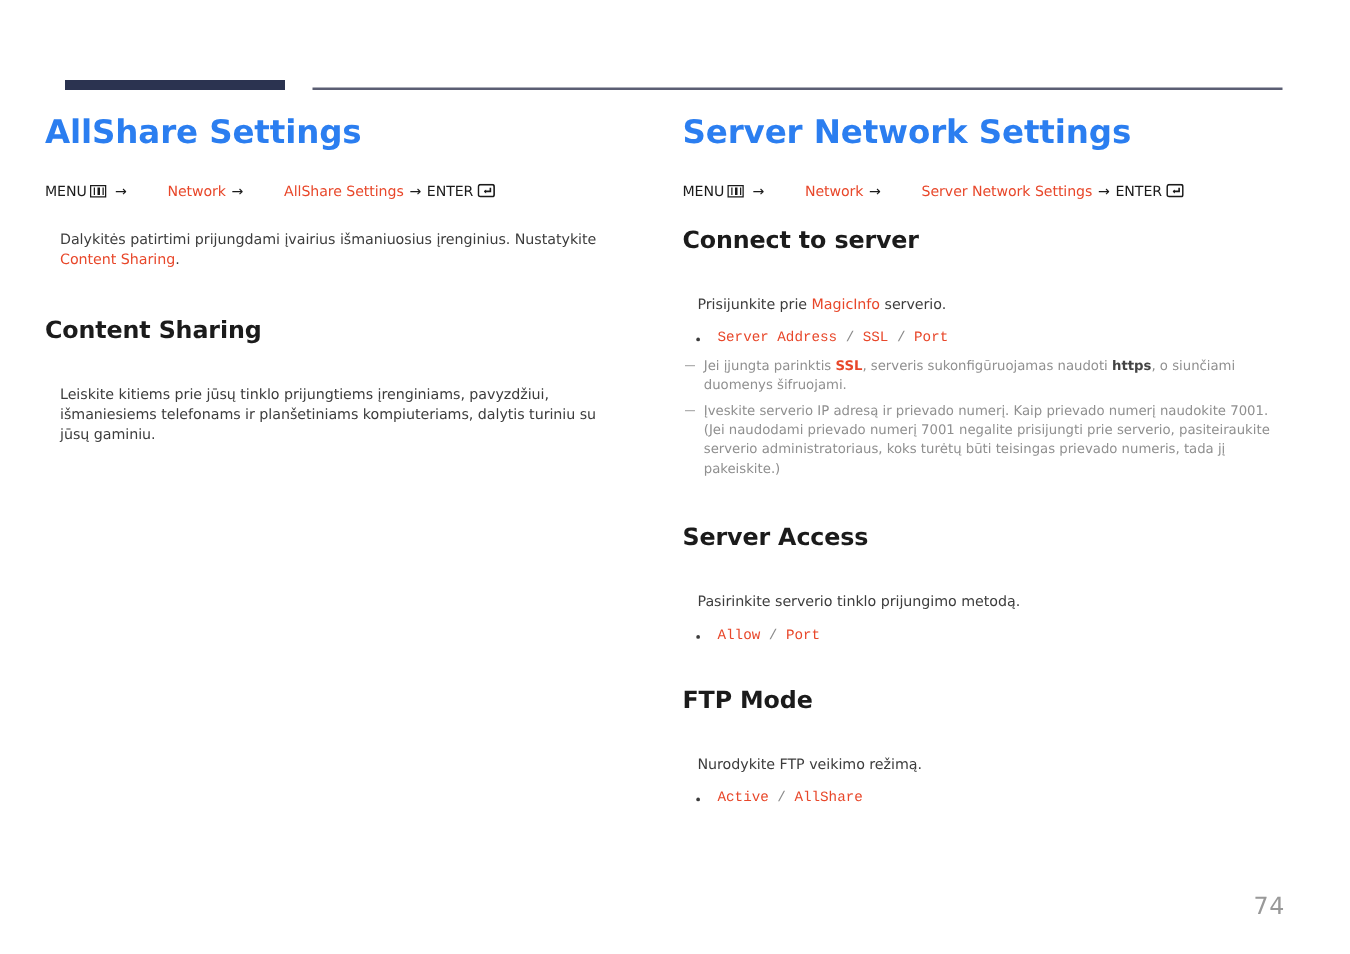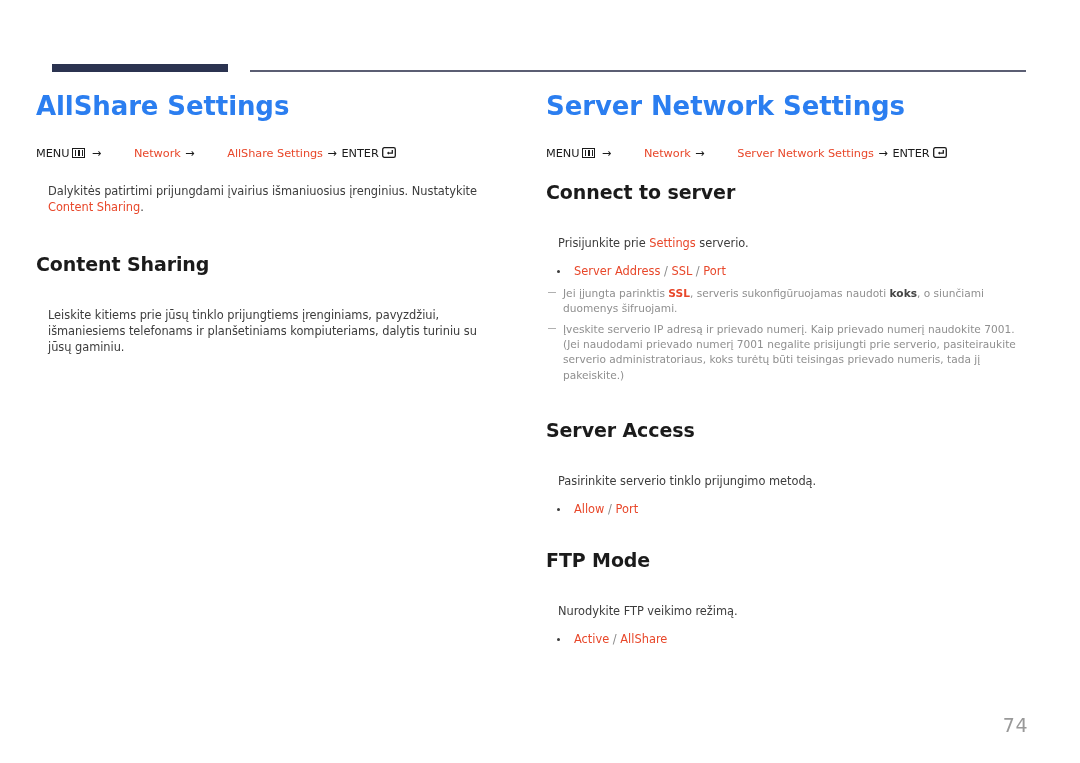--- a/index.html
+++ b/index.html
@@ -128,20 +128,21 @@
     margin: 4px 0 0 0;
     padding: 0;
     list-style: none;
   }
   ul.opts li {
     position: relative;
     padding-left: 28px;
     font-size: 11.4px;
     line-height: 1.5;
     color: #8a8a8a;
+    font-family: Liberation Mono, monospace;
   }
   ul.opts li::before {
     content: "";
     position: absolute;
     left: 11px;
     top: 7px;
     width: 3px;
     height: 3px;
     background: #3c3c3c;
     border-radius: 50%;
@@ -255,28 +256,28 @@
             <path d="M6.9 4.5 L5.1 6.1 L6.9 7.7 Z" fill="#1b1b1b"></path>
           </svg></span>
     </div>
 
     <div class="gap-md"></div>
 
     <h2 class="section">Connect to server</h2>
 
     <div class="gap-md"></div>
 
-    <p class="body"><span>Prisijunkite prie </span><span class="accent">Settings</span><span> serverio.</span></p>
+    <p class="body"><span>Prisijunkite prie </span><span class="accent">MagicInfo</span><span> serverio.</span></p>
 
     <ul class="opts">
       <li><span class="opt">Server Address</span><span class="sep"> / </span><span class="opt">SSL</span><span class="sep"> / </span><span class="opt">Port</span></li>
     </ul>
 
     <ul class="notes">
-      <li><span>Jei įjungta parinktis </span><span class="accent">SSL</span><span>, serveris sukonfigūruojamas naudoti </span><span class="ink">koks</span><span>, o siunčiami duomenys šifruojami.</span></li>
+      <li><span>Jei įjungta parinktis </span><span class="accent">SSL</span><span>, serveris sukonfigūruojamas naudoti </span><span class="ink">https</span><span>, o siunčiami duomenys šifruojami.</span></li>
       <li><span>Įveskite serverio IP adresą ir prievado numerį. Kaip prievado numerį naudokite 7001. (Jei naudodami prievado numerį 7001 negalite prisijungti prie serverio, pasiteiraukite serverio administratoriaus, koks turėtų būti teisingas prievado numeris, tada jį pakeiskite.)</span></li>
     </ul>
 
     <div class="gap-xl"></div>
 
     <h2 class="section">Server Access</h2>
 
     <div class="gap-md"></div>
 
     <p class="body">Pasirinkite serverio tinklo prijungimo metodą.</p>

